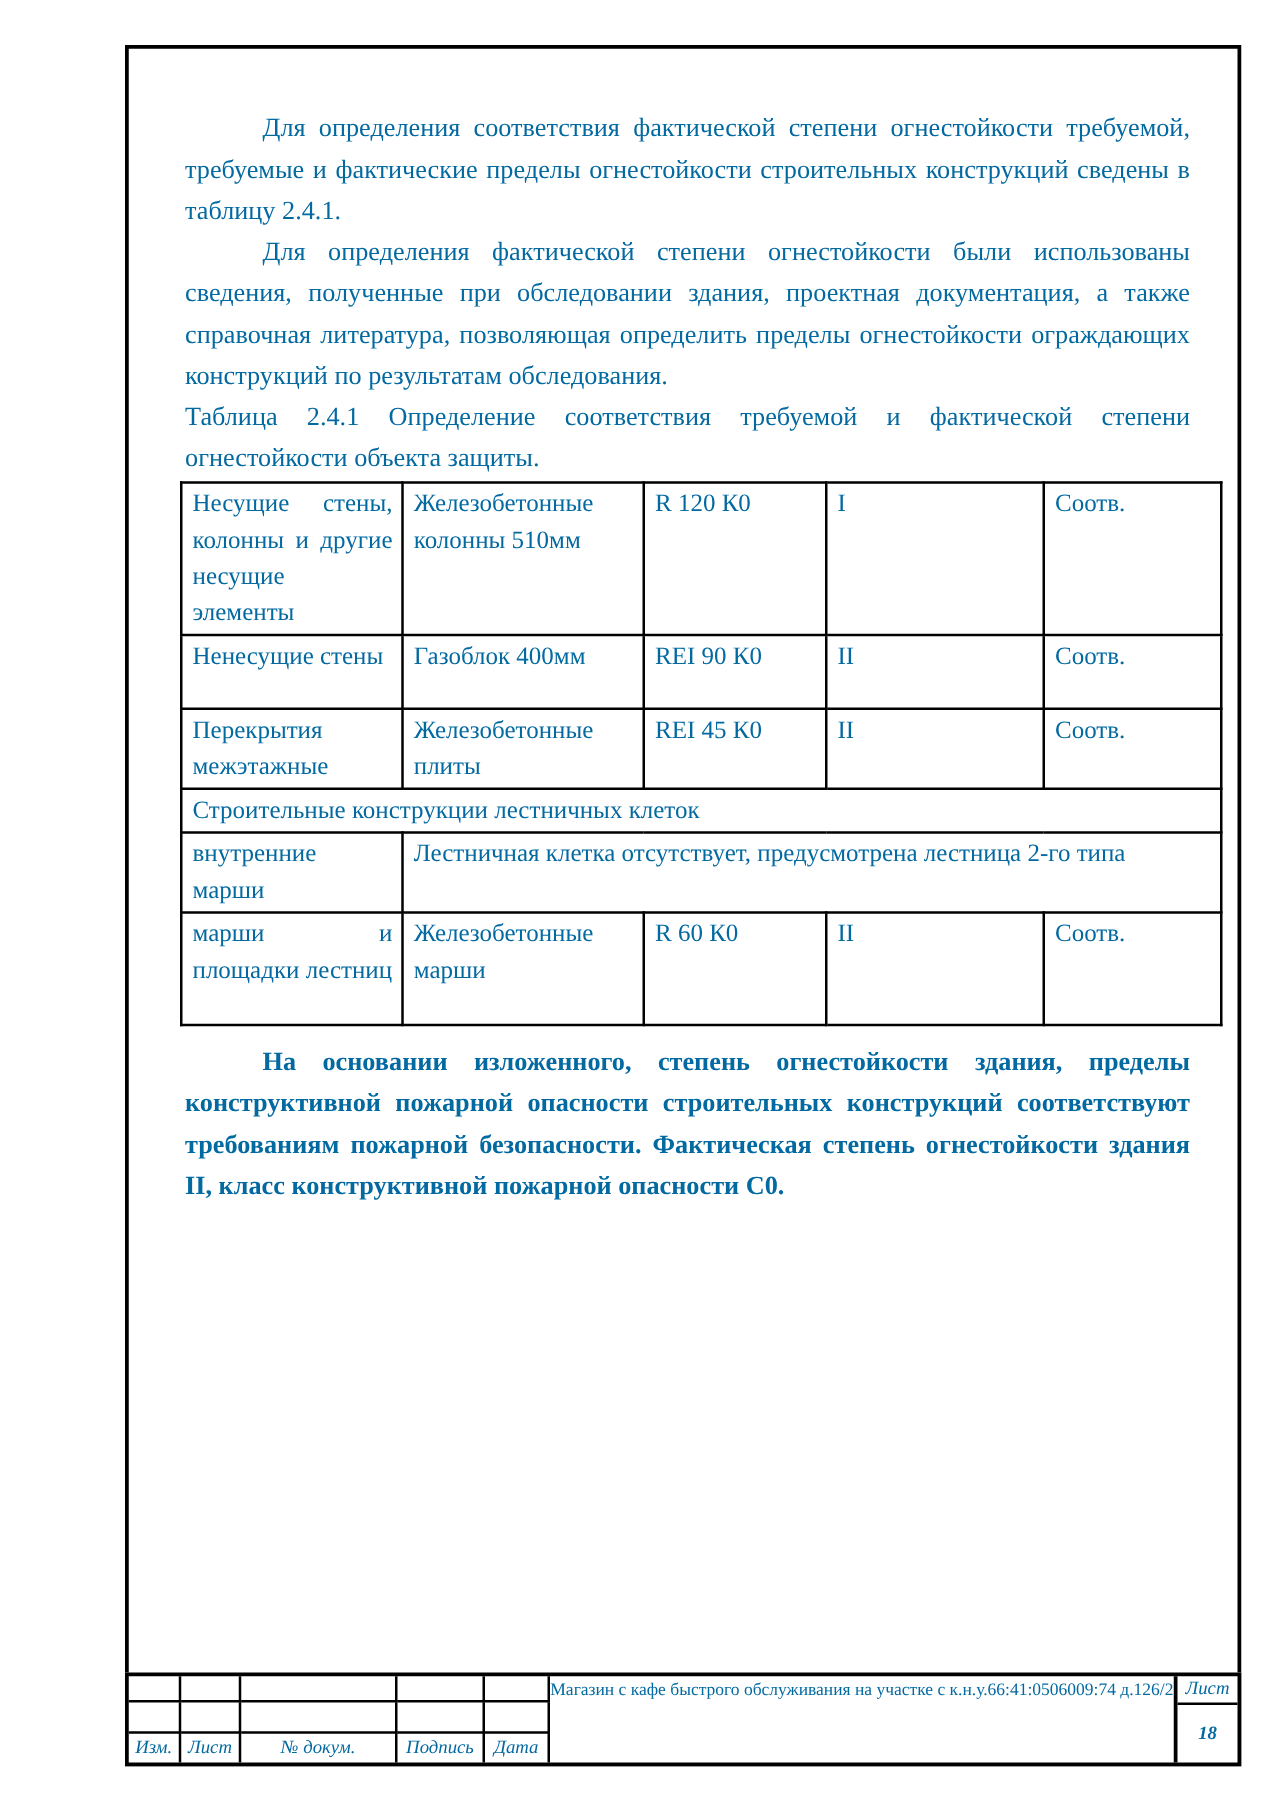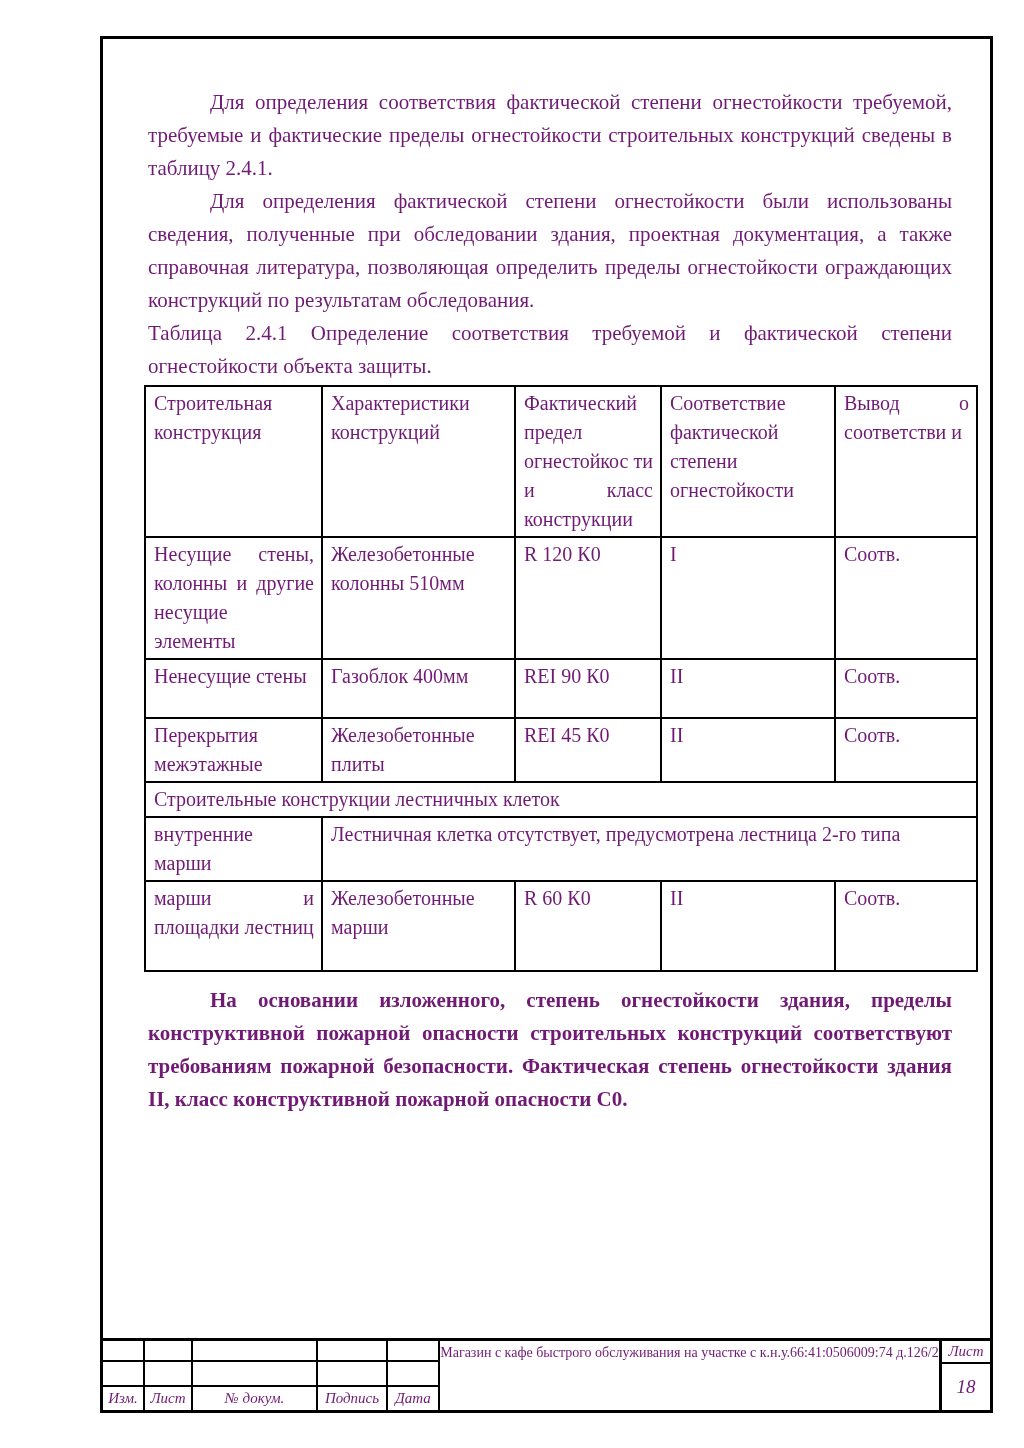--- a/index.html
+++ b/index.html
@@ -1,18 +1,18 @@
 <!DOCTYPE html>
 <html lang="ru"><head>
 <meta charset="utf-8">
 <style>
   html,body{margin:0;padding:0;background:#fff;}
   .canvas{
     position:relative;width:1024px;height:1448px;background:#ffffff;
-    font-family:"Liberation Serif","DejaVu Serif",serif;color:#701a75;
+    font-family:"Liberation Serif","DejaVu Serif",serif;color:#0369a1;
     overflow:hidden;
   }
   
   .page-frame{
     position:absolute;left:100px;top:36px;width:893px;height:1377px;
     border:3px solid #000;box-sizing:border-box;
   }
   
   .content{position:absolute;left:148px;top:86px;width:804px;}
   .body-par{
@@ -68,21 +68,21 @@
   }
   .stamp-right{
     flex:0 0 48px;display:flex;flex-direction:column;box-sizing:border-box;
   }
   .sheet-label-cell{
     height:23px;border-bottom:2px solid #000;display:flex;align-items:center;
     justify-content:center;font-style:italic;font-size:15px;box-sizing:border-box;
   }
   .sheet-number-cell{
     flex:1;display:flex;align-items:center;justify-content:center;
-    font-style:italic;font-size:19px;
+    font-style:italic;font-size:15px;font-weight:bold;
   }
 </style>
 </head>
 <body>
 
 <div class="canvas">
   <div class="page-frame"></div>
 
   <div class="content">
     <p class="body-par">Для определения соответствия фактической степени огнестойкости требуемой, требуемые и фактические пределы огнестойкости строительных конструкций сведены в таблицу 2.4.1.</p>
@@ -91,27 +91,20 @@
 
     <table class="fire-table">
       <colgroup>
         <col style="width:177px">
           <col style="width:193px">
           <col style="width:146px">
           <col style="width:174px">
           <col style="width:142px">
       </colgroup>
       <tbody>
-        <tr class="tr-head">
-          <td>Строительная конструкция</td>
-          <td>Характеристики конструкций</td>
-          <td class="hc3">Фактический предел огнестойкос ти и класс конструкции</td>
-          <td>Соответствие фактической степени огнестойкости</td>
-          <td class="hc5">Вывод о соответстви и</td>
-        </tr>
         <tr class="tr-r1">
           <td>Несущие стены, колонны и другие несущие элементы</td>
           <td>Железобетонные колонны 510мм</td>
           <td>R 120 К0</td>
           <td>I</td>
           <td>Соотв.</td>
         </tr>
         <tr class="tr-r2">
           <td>Ненесущие стены</td>
           <td>Газоблок 400мм</td>

